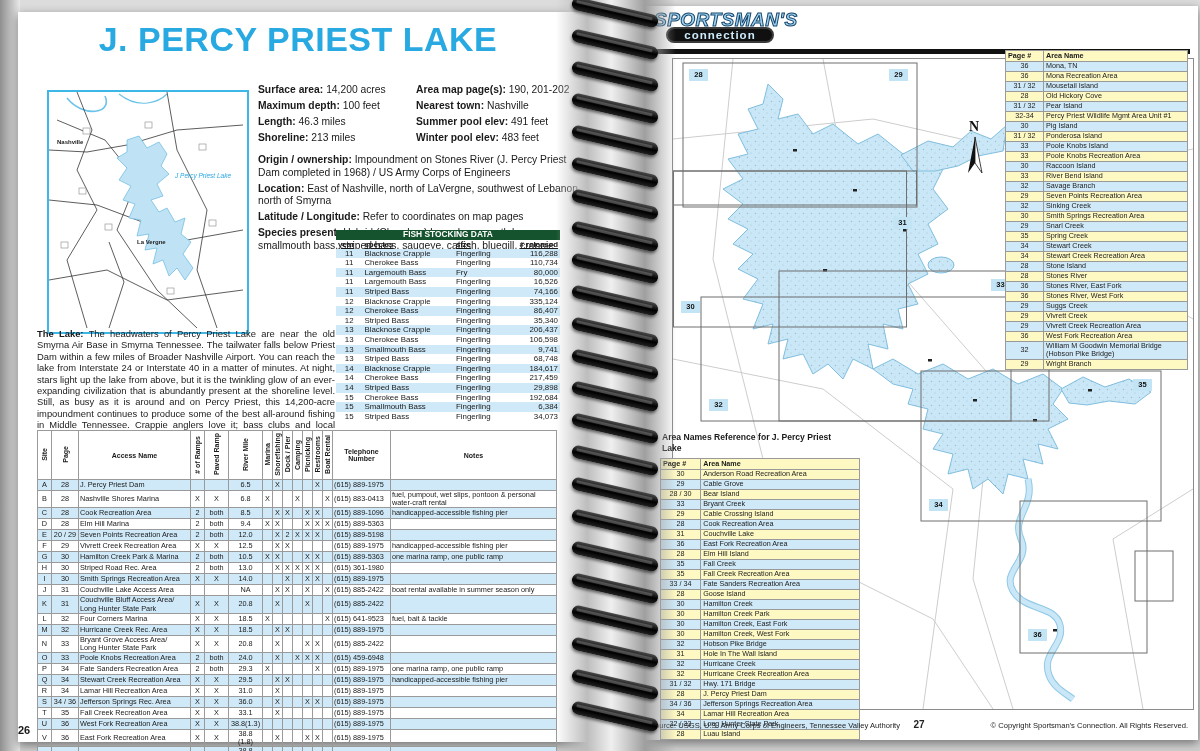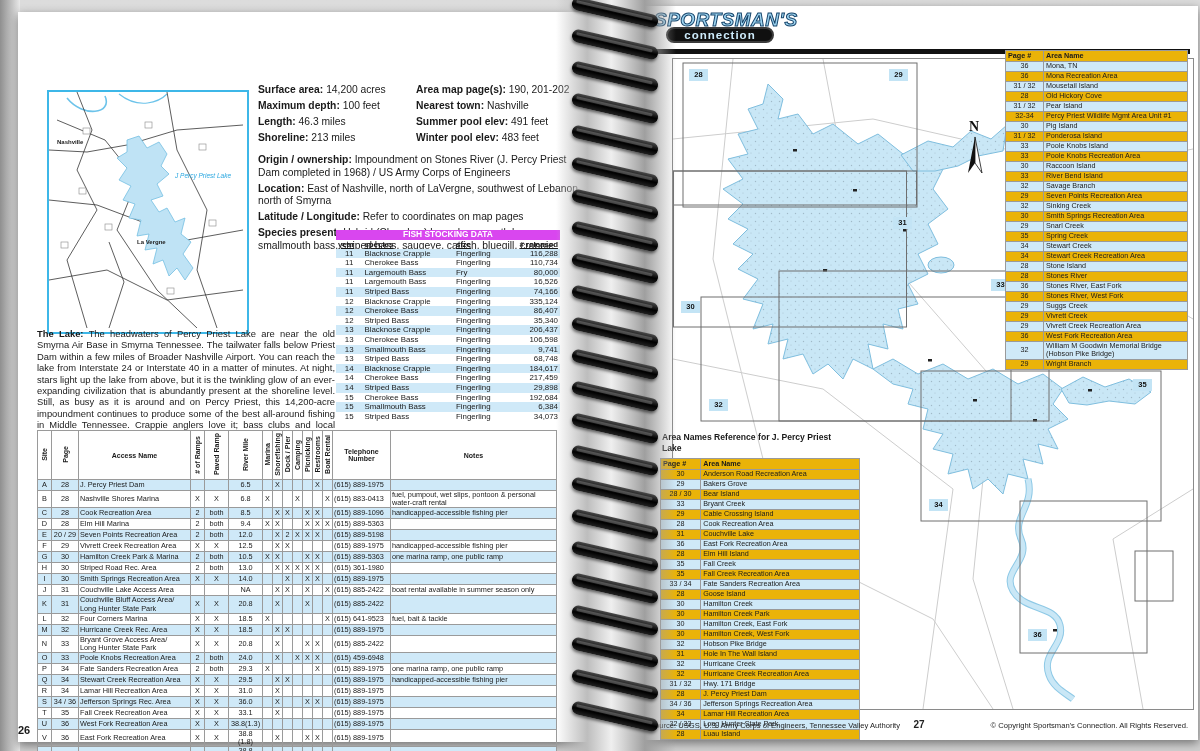--- a/index.html
+++ b/index.html
@@ -15,21 +15,21 @@
   
   .lp-title{position:absolute;left:0;top:8px;width:560px;text-align:center;font-size:34px;font-weight:bold;color:#29a9e2;letter-spacing:.5px;}
   .lp-sub{position:absolute;left:0;top:46px;width:560px;text-align:center;font-size:21px;color:#111;}
   .locator{position:absolute;left:29px;top:78px;width:198px;height:240px;border:2px solid #3db7e8;background:#fff;}
   .stats-grid{position:absolute;left:240px;top:72px;width:330px;display:grid;grid-template-columns:158px 172px;grid-auto-flow:column;grid-template-rows:repeat(4,16px);font-size:10.3px;}
   .stats-grid b{font-weight:bold;}
   .info-block{position:absolute;left:240px;top:142px;width:328px;font-size:10.3px;line-height:12.8px;}
   .info-block p{margin:0 0 3px 0;}
   
   .stock{position:absolute;left:318px;top:218px;width:224px;border-collapse:collapse;font-size:7.9px;}
-  .stock-title{background:#d946ef;color:#fff;font-weight:bold;text-align:center;font-size:8.4px;padding:1px 0;}
+  .stock-title{background:#14532d;color:#fff;font-weight:bold;text-align:center;font-size:8.4px;padding:1px 0;}
   .stock th{font-weight:bold;text-decoration:underline;text-align:left;padding:0 2px;font-size:7.9px;}
   .stock td{padding:0 2px;height:9.6px;line-height:9.6px;}
   .stock td.num,.stock th.num{text-align:right;}
   .stock tr.alt{background:#cfe9f8;}
   .lake-para{position:absolute;left:19px;top:316px;width:298px;font-size:9.4px;line-height:11.4px;text-align:justify;}
   .lake-para .cont{display:block;text-align:right;font-style:italic;margin-top:1px;}
   
   .access{position:absolute;left:19px;top:418px;border-collapse:collapse;font-size:7.3px;table-layout:fixed;}
   .access th,.access td{border:1px solid #9a9a9a;padding:0 1px;overflow:hidden;}
   .access thead th{height:48px;vertical-align:middle;text-align:center;font-size:7px;background:#fff;}
@@ -41,41 +41,42 @@
   .lp-pagenum{position:absolute;left:0;bottom:6px;width:560px;font-weight:bold;font-size:11px;}
   
   .logo{position:absolute;left:14px;top:3px;width:132px;text-align:center;}
   .logo-top{font-weight:bold;font-style:italic;font-size:19px;color:#9ed4f0;-webkit-text-stroke:1px #17456b;letter-spacing:.5px;display:block;}
   .logo-bottom{display:block;margin:-4px auto 0;width:104px;background:#101010;color:#cdeafa;border:2px solid #3a3a3a;border-radius:9px;font-weight:bold;font-size:11.5px;letter-spacing:1px;}
   .rp-title{position:absolute;right:10px;top:10px;font-size:27px;font-weight:bold;color:#0e0e0e;}
   .rp-rule{position:absolute;left:8px;top:43px;width:542px;height:5px;background:#111;}
   .map-box{position:absolute;left:32px;top:52px;width:520px;height:650px;border:1px solid #8a8a8a;background:#fff;}
   .chip{position:absolute;width:19px;height:12px;background:#c3e4f5;color:#111;font-size:7.5px;font-weight:bold;text-align:center;line-height:12px;}
   
-  .rtab{position:absolute;border-collapse:collapse;background:#eab308;font-size:7.2px;table-layout:fixed;padding-left:25px;}
+  .rtab{position:absolute;border-collapse:collapse;background:#fef9c3;font-size:7.2px;table-layout:fixed;padding-left:25px;}
   .rtab th,.rtab td{border:1px solid #9a9a9a;padding:0 2px;line-height:1.18;}
   .rtab th{font-weight:bold;text-align:left;height:10px;}
   .rtab td{height:9px;}
   .rtab td.pg{text-align:center;}
   .rtab tr.alt{background:#cfe9f8;}
   .tab-right{right:10px;top:44px;width:182px;}
   .tab-left{left:20px;top:452px;width:200px;}
   .tab-left-heading{position:absolute;left:22px;top:426px;width:190px;font-size:8.6px;font-weight:bold;line-height:10.5px;}
   .rp-footer{position:absolute;left:10px;bottom:10px;width:538px;font-size:7.6px;color:#222;}
   .rp-footer .src{position:absolute;left:0;bottom:0;}
   .rp-footer .pg{position:absolute;left:0;right:0;text-align:center;bottom:0;font-size:10px;font-weight:bold;}
   .rp-footer .cr{position:absolute;right:0;bottom:0;}
 </style>
 </head>
 <body>
 
 <div class="stage">
   <div class="edge-left"></div>
 
   <div class="page left-page">
+    <div class="lp-title">J. PERCY PRIEST LAKE</div>
 
     <div class="locator">
       <svg width="194" height="236" viewBox="0 0 194 236">
         <path d="M18,6 C34,26 64,22 56,4" fill="none" stroke="#6cc3ea" stroke-width="1.6"></path>
         <path d="M70,2 C90,18 110,10 118,2" fill="none" stroke="#6cc3ea" stroke-width="1.2"></path>
         <g stroke="#333" stroke-width="0.8" fill="none">
           <path d="M8,28 L56,48 L88,88 L68,138 L108,198 L148,236"></path>
           <path d="M0,58 L38,60 L78,53 L128,38 L194,33"></path>
           <path d="M28,0 L43,38 L28,78 L48,118 L18,168 L38,236"></path>
           <path d="M0,108 L48,113 L88,128 L138,148 L194,138"></path>
@@ -911,21 +912,21 @@
         <th>Area Name</th>
       </tr>
         </thead>
       <tbody>
           <tr class="">
         <td class="pg">30</td>
             <td>Anderson Road Recreation Area</td>
           </tr>
           <tr class="alt">
         <td class="pg">29</td>
-            <td>Bakers Grove</td>
+            <td>Cable Grove</td>
           </tr>
           <tr class="">
         <td class="pg">28 / 30</td>
             <td>Bear Island</td>
           </tr>
           <tr class="alt">
         <td class="pg">33</td>
             <td>Bryant Creek</td>
           </tr>
           <tr class="">

